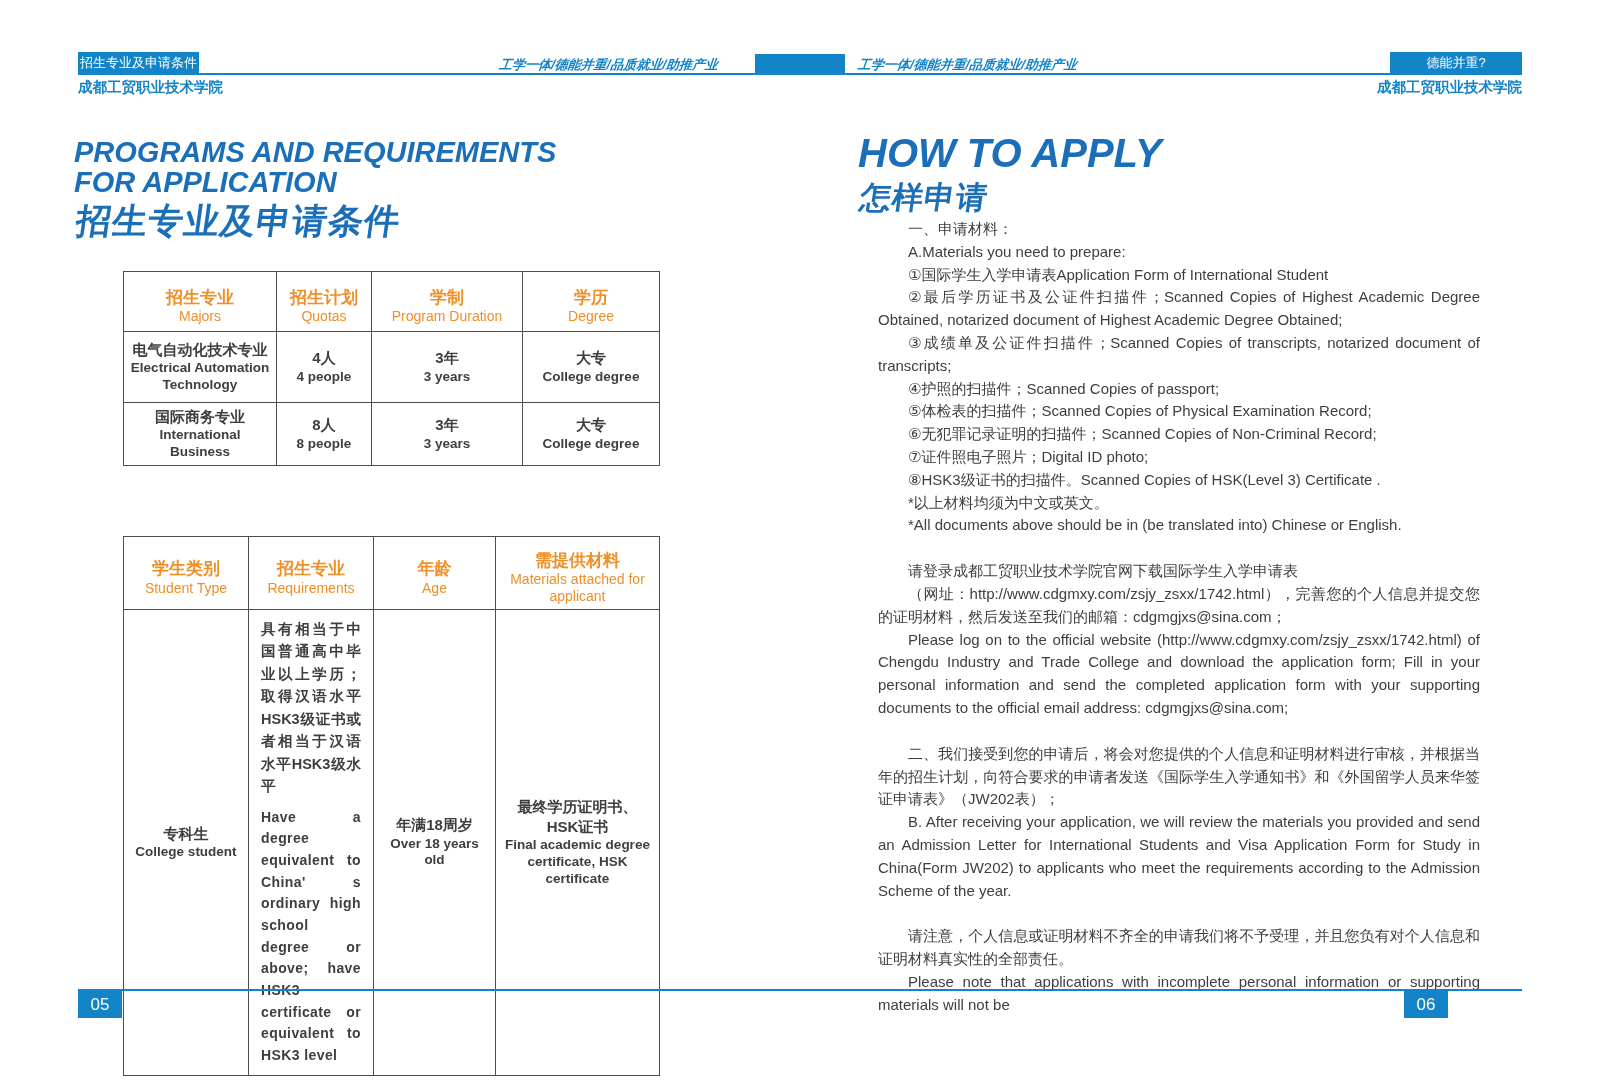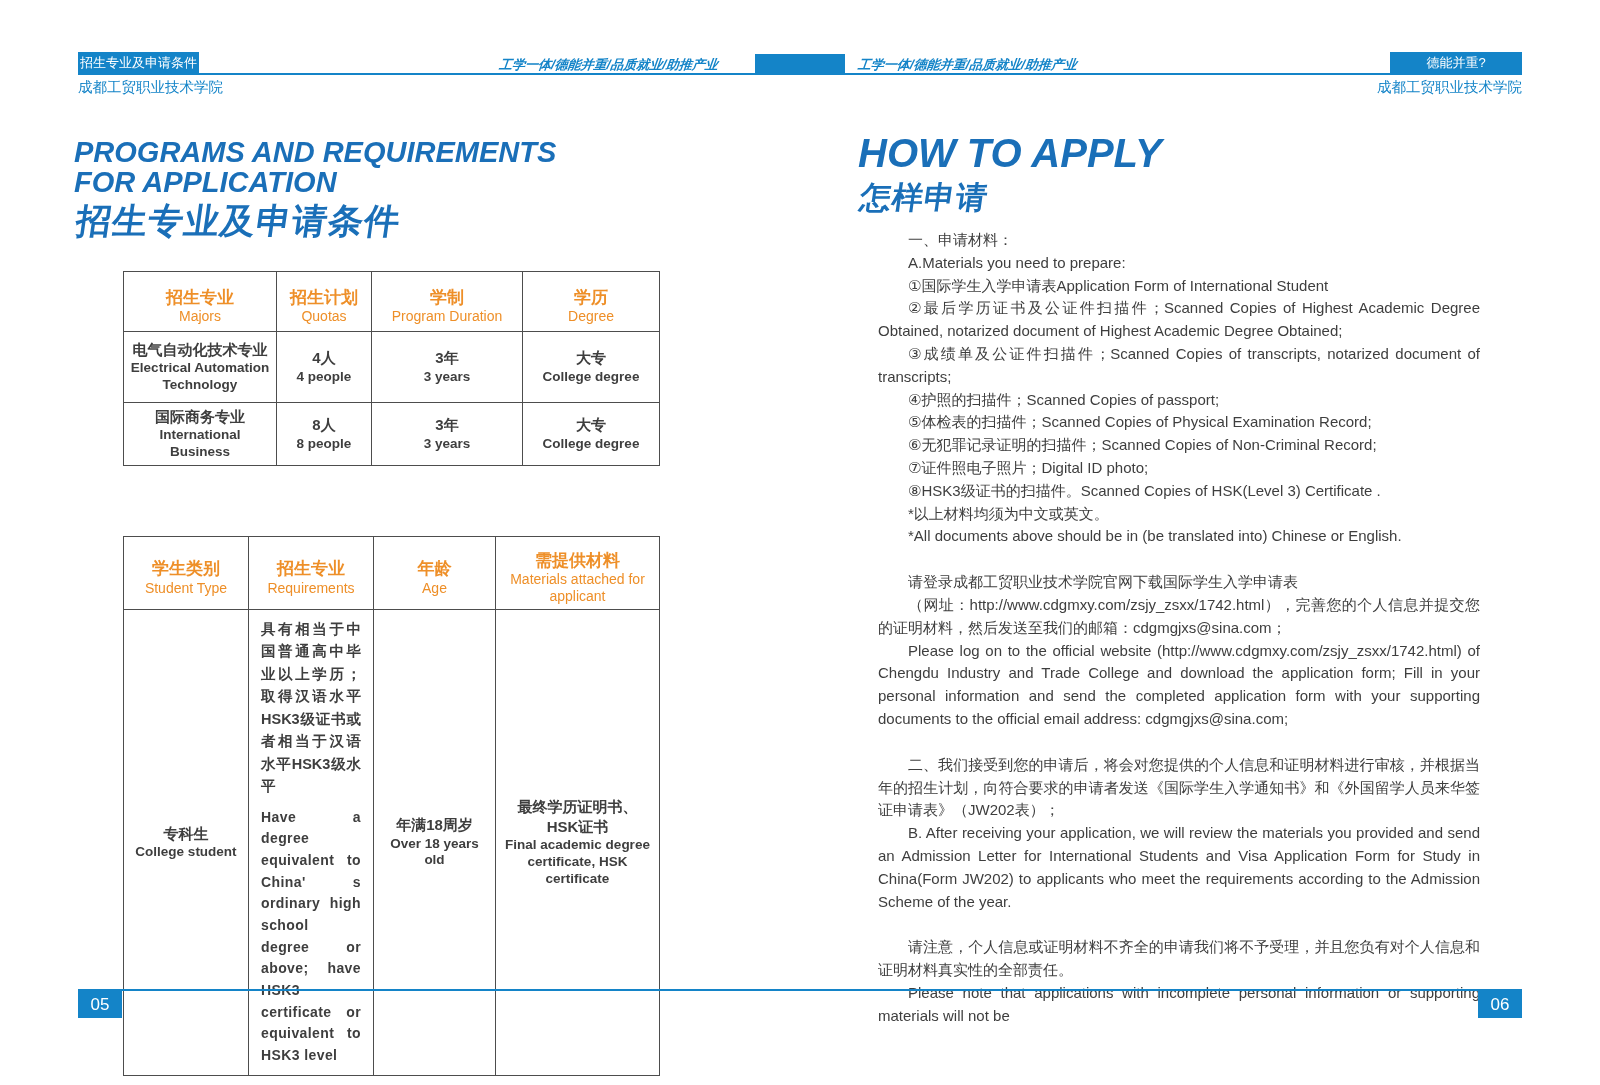--- a/index.html
+++ b/index.html
@@ -18,21 +18,21 @@
   .tab{position:absolute;top:52px;height:22px;background:var(--accent);color:#ffffff;
        font-size:13px;display:flex;align-items:center;justify-content:center;}
   .tab-left{left:78px;width:121px;}
   .tab-right{left:1390px;width:132px;}
   .header-line{position:absolute;left:78px;top:73px;width:1444px;height:2px;background:var(--accent);}
   .center-block{position:absolute;left:755px;top:54px;width:90px;height:20px;background:var(--accent);}
   .slogan{position:absolute;top:56px;color:var(--accent);font-weight:bold;font-style:italic;
           font-size:13px;transform:skewX(-6deg);}
   .slogan-left{left:430px;width:288px;text-align:right;}
   .slogan-right{left:858px;width:288px;text-align:left;}
-  .school{position:absolute;top:78px;color:var(--accent);font-size:14.5px;}
+  .school{position:absolute;top:78px;color:var(--accent);font-size:14.5px;font-weight:bold;}
   .school-left{left:78px;}
   .school-right{right:78px;text-align:right;}
 
   
   .ptitle{position:absolute;color:var(--title);font-weight:bold;font-style:italic;line-height:1.02;}
   .ptitle-left{left:74px;top:138px;font-size:29px;}
   .ptitle-right{left:858px;top:133px;font-size:40px;}
   .ptitle .zh{display:inline-block;font-style:normal;transform:skewX(-8deg);transform-origin:left bottom;}
   .ptitle-left .zh{font-size:35px;margin-top:6px;letter-spacing:1px;}
   .ptitle-right .zh{font-size:31px;margin-top:6px;letter-spacing:1px;}
@@ -46,30 +46,30 @@
   .th-en{color:var(--orange);font-size:14px;line-height:1.2;}
   th{text-align:center;}
   td{text-align:center;font-weight:bold;}
   .td-zh{font-size:15px;line-height:1.35;}
   .td-en{font-size:13.5px;line-height:1.25;}
   .req-cell{text-align:left;vertical-align:top;padding:8px 12px;}
   .req-zh{font-size:14.5px;line-height:1.55;text-align:justify;}
   .req-en{font-size:14px;line-height:1.55;text-align:justify;letter-spacing:0.4px;margin-top:9px;}
 
   
-  .body-right{position:absolute;left:878px;top:229px;width:602px;}
+  .body-right{position:absolute;left:878px;top:218px;width:602px;}
   .body-right p{margin:0;font-size:15px;line-height:22.8px;text-indent:2em;text-align:justify;color:var(--text);}
   .body-right p.gap{margin-top:23px;}
 
   
   .footer-line{position:absolute;left:78px;top:989px;width:1444px;height:2px;background:var(--accent);}
   .page-box{position:absolute;top:991px;width:44px;height:27px;background:var(--accent);color:#ffffff;
             font-size:17px;display:flex;align-items:center;justify-content:center;}
   .page-box-left{left:78px;}
-  .page-box-right{left:1478px;text-align:right;}
+  .page-box-right{left:1404px;text-align:right;}
 </style>
 </head>
 <body>
 
 <div class="sheet">
 
   <div class="tab tab-left">
     <span>招生专业及申请条件</span>
   </div>
   <div class="header-line"></div>

